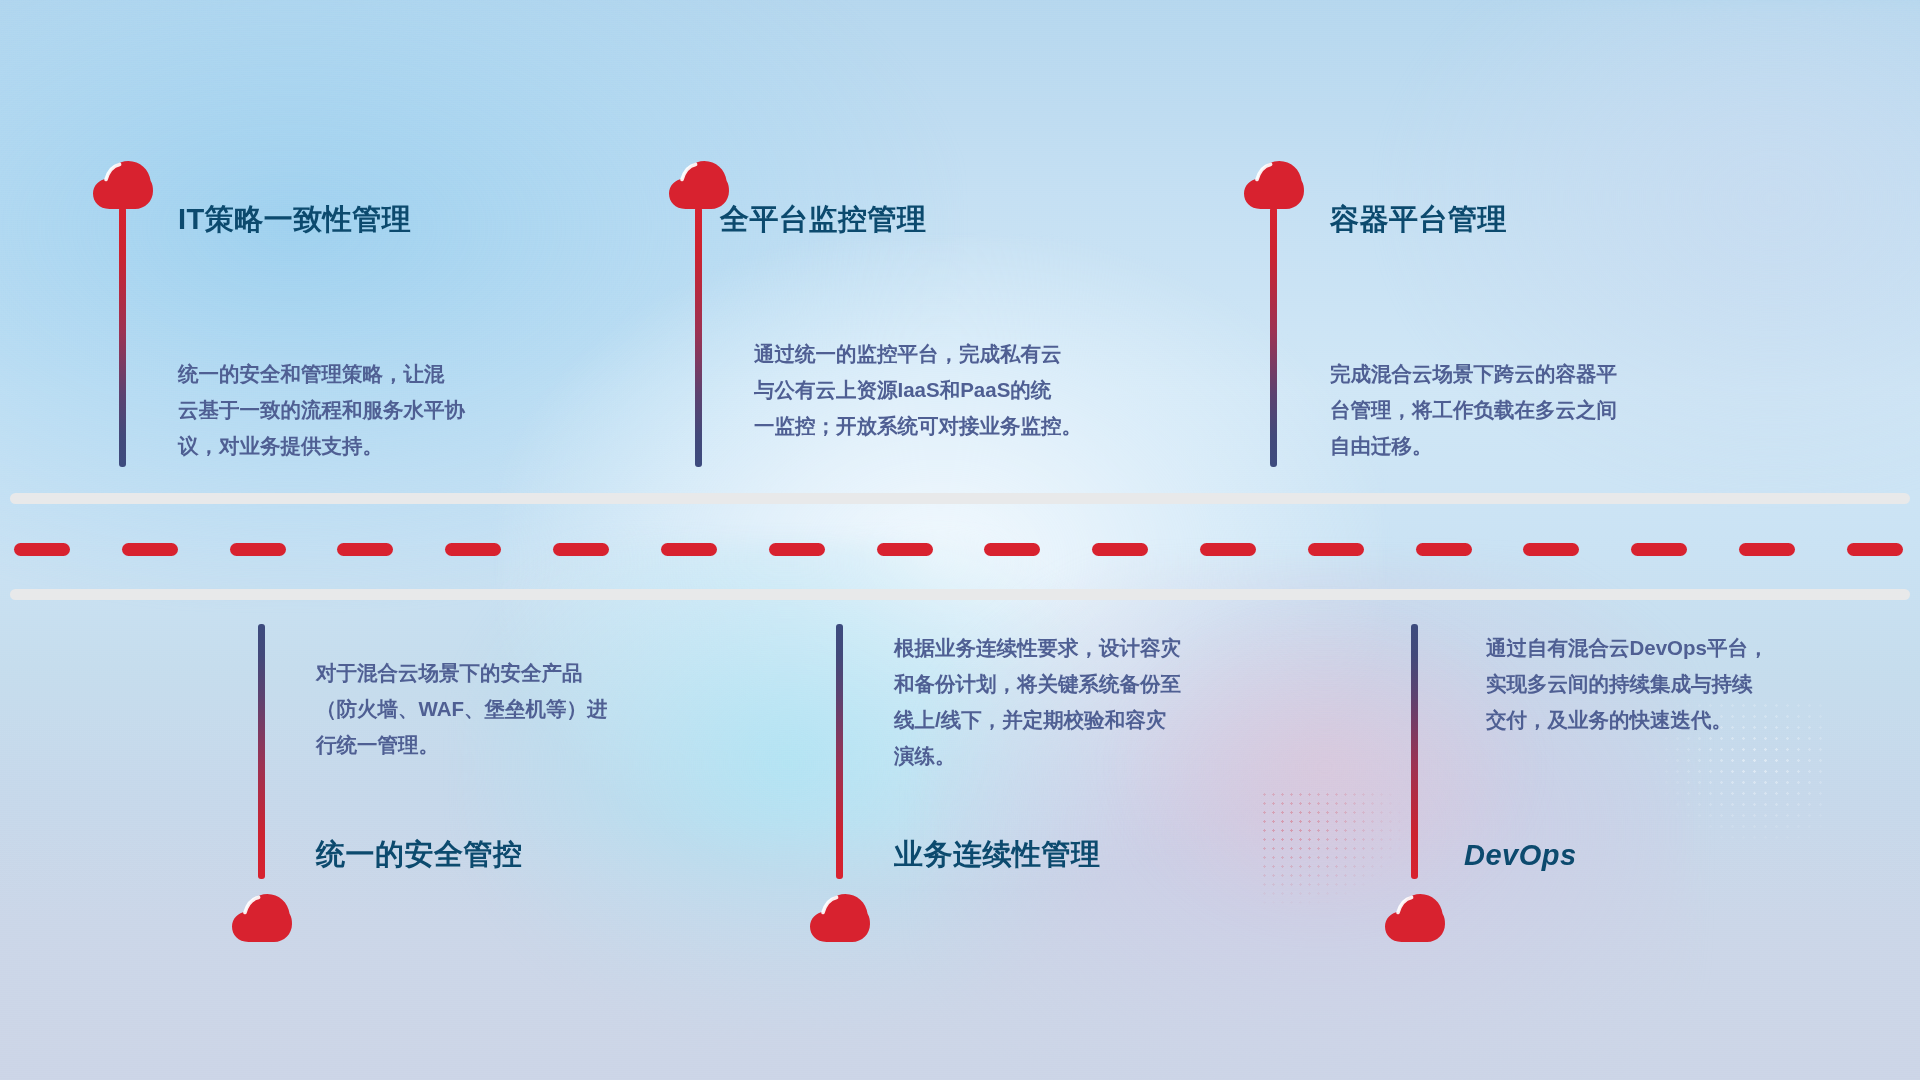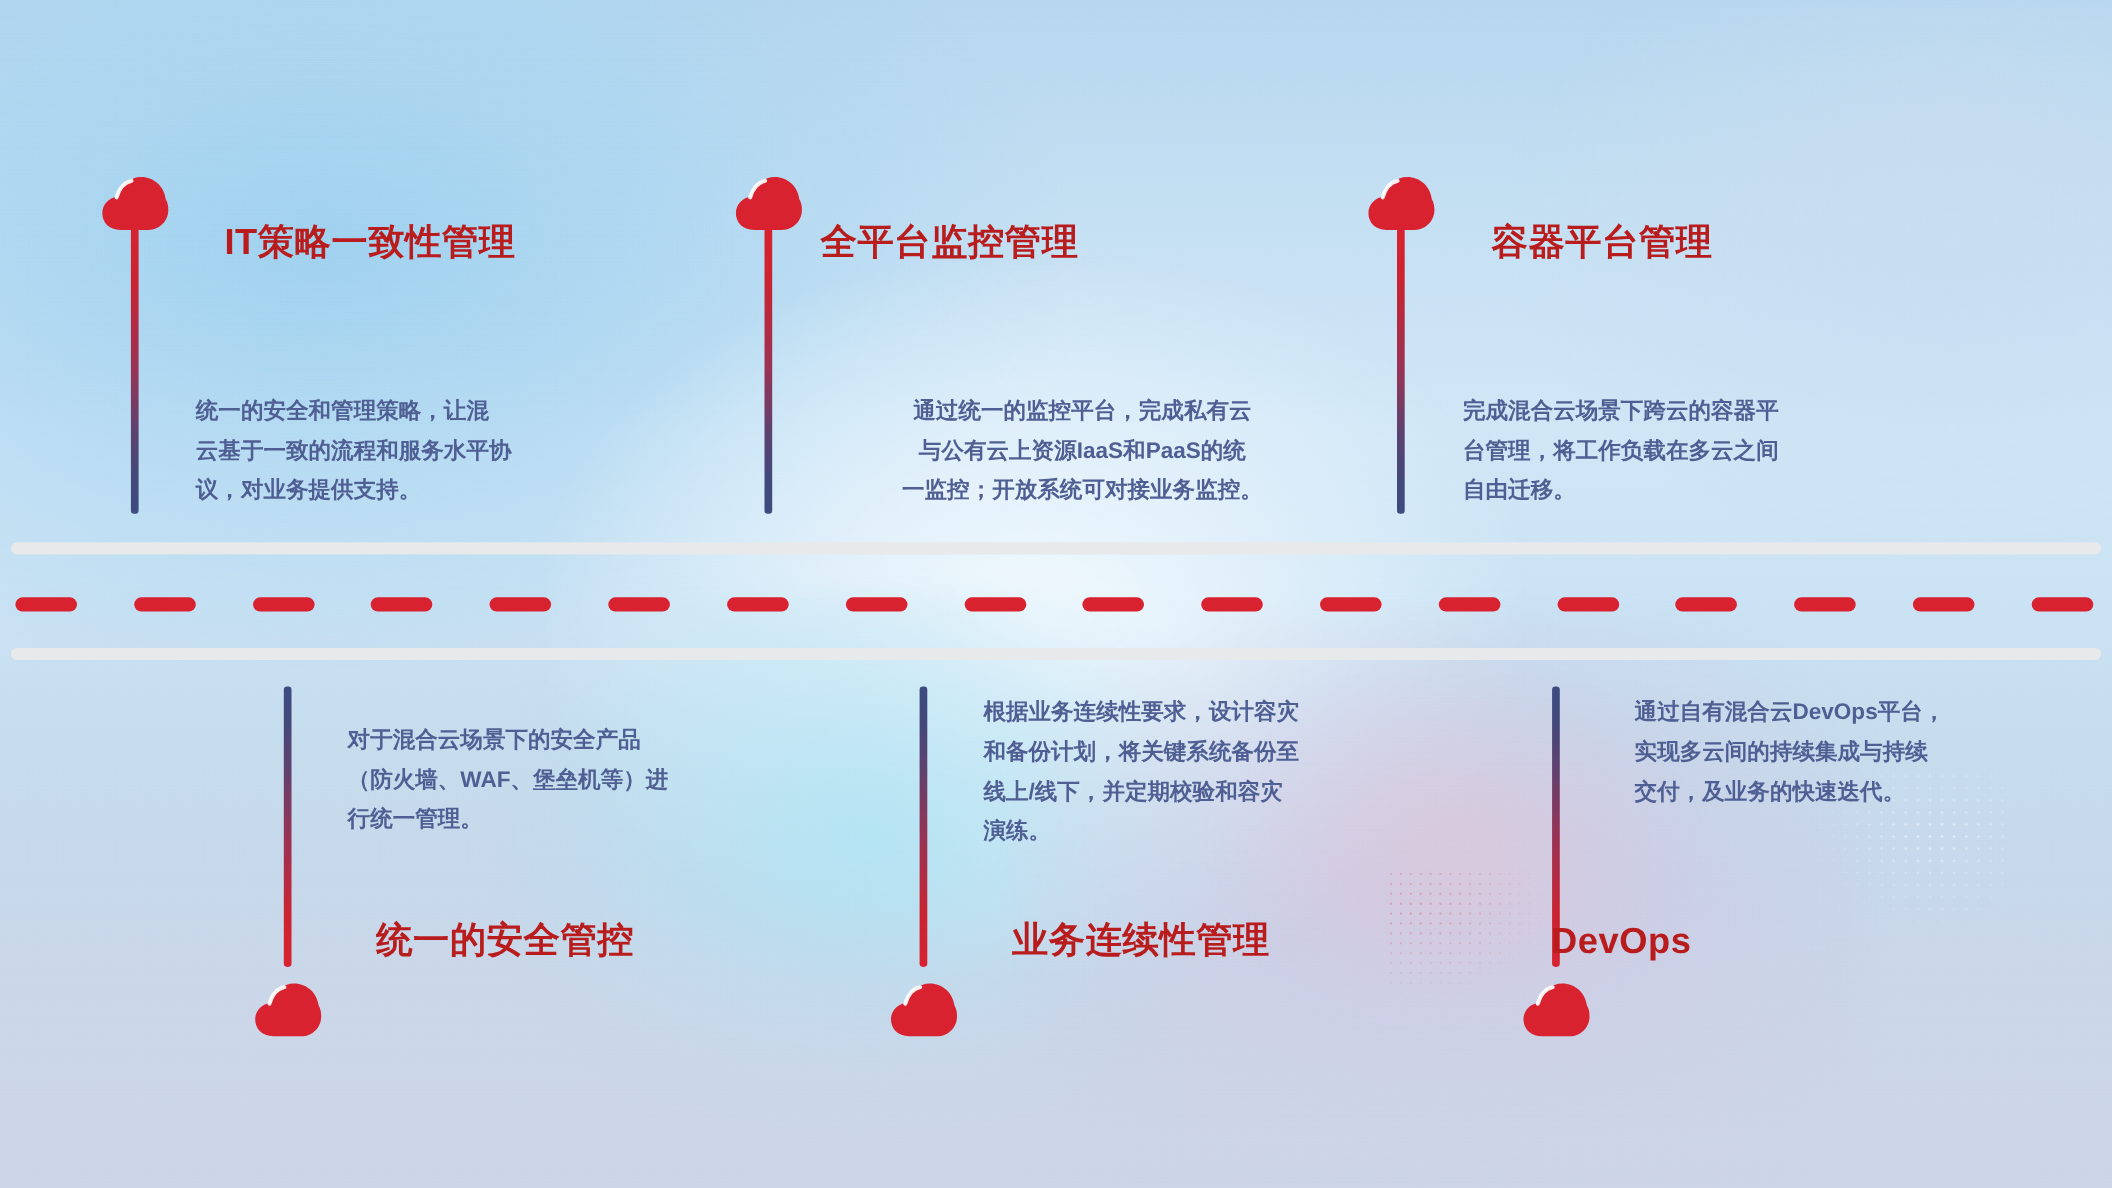--- a/index.html
+++ b/index.html
@@ -91,22 +91,22 @@
   .item{ position:absolute; }
 
   .stem{ position:absolute; width:7px; border-radius:3px; }
   .stem.down{ background:linear-gradient(180deg,#d8222f 0%,#cc2330 18%,#9c3253 48%,#5c4270 72%,#42497a 88%,#3d4b7e 100%); }
   .stem.up  { background:linear-gradient(180deg,#3d4b7e 0%,#42497a 12%,#5c4270 28%,#9c3253 55%,#cc2330 82%,#d8222f 100%); }
 
   .cloud{ position:absolute; width:62px; height:50px; }
 
   .title{
     position:absolute;
-    font-size:33px; font-weight:700; color:#b91c1c;
-    letter-spacing:.5px; white-space:nowrap;margin-left:26px;
+    font-size:29px; font-weight:700; color:#0c4a6e;
+    letter-spacing:.5px; white-space:nowrap;
   }
   .body{
     position:absolute;
     font-size:20.5px; line-height:36px; color:#4f5f93;
     font-weight:700; width:420px; white-space:pre-line;
   }
 </style>
 </head>
 <body>
 
@@ -159,21 +159,21 @@
 议，对业务提供支持。</div>
 </div>
 
 <div class="item">
   <svg class="cloud" style="left:668px; top:160px;" viewBox="0 0 62 50">
     <path d="M17.5 49 C7.0 49 1 42.0 1 33.6 C1 25.8 7.2 19.4 14.9 18.8 C17.6 8.0 26.4 1 36.3 1 C48.0 1 57.2 9.6 58.6 20.8 C60.6 24.0 61 27.3 61 31.0 C61 41.2 53.0 49 43.0 49 Z" fill="#d8222f"></path>
     <path d="M14.0 19.5 C16.5 10.6 22.0 5.6 27.6 4.4" stroke="#ffffff" stroke-width="3.6" stroke-linecap="round" fill="none" opacity=".92"></path>
   </svg>
   <div class="stem down" style="left:695px; top:207px; height:260px;"></div>
   <div class="title" style="left:720px; top:220px; transform:translateY(-50%);">全平台监控管理</div>
-  <div class="body" style="left:754px; top:356px; width:460px;text-align:center;">通过统一的监控平台，完成私有云
+  <div class="body" style="left:754px; top:336px; width:460px;">通过统一的监控平台，完成私有云
 与公有云上资源IaaS和PaaS的统
 一监控；开放系统可对接业务监控。</div>
 </div>
 
 <div class="item">
   <svg class="cloud" style="left:1243px; top:160px;" viewBox="0 0 62 50">
     <path d="M17.5 49 C7.0 49 1 42.0 1 33.6 C1 25.8 7.2 19.4 14.9 18.8 C17.6 8.0 26.4 1 36.3 1 C48.0 1 57.2 9.6 58.6 20.8 C60.6 24.0 61 27.3 61 31.0 C61 41.2 53.0 49 43.0 49 Z" fill="#d8222f"></path>
     <path d="M14.0 19.5 C16.5 10.6 22.0 5.6 27.6 4.4" stroke="#ffffff" stroke-width="3.6" stroke-linecap="round" fill="none" opacity=".92"></path>
   </svg>
   <div class="stem down" style="left:1270px; top:207px; height:260px;"></div>
@@ -206,18 +206,18 @@
     <path d="M17.5 49 C7.0 49 1 42.0 1 33.6 C1 25.8 7.2 19.4 14.9 18.8 C17.6 8.0 26.4 1 36.3 1 C48.0 1 57.2 9.6 58.6 20.8 C60.6 24.0 61 27.3 61 31.0 C61 41.2 53.0 49 43.0 49 Z" fill="#d8222f"></path>
     <path d="M14.0 19.5 C16.5 10.6 22.0 5.6 27.6 4.4" stroke="#ffffff" stroke-width="3.6" stroke-linecap="round" fill="none" opacity=".92"></path>
   </svg>
 </div>
 
 <div class="item">
   <div class="stem up" style="left:1411px; top:624px; height:255px;"></div>
   <div class="body" style="left:1468px; top:630px; width:450px;margin-left:18px;">通过自有混合云DevOps平台，
 实现多云间的持续集成与持续
 交付，及业务的快速迭代。</div>
-  <div class="title" style="left:1384px; top:855px; transform:translateY(-50%);">DevOps</div>
+  <div class="title" style="left:1464px; top:855px; transform:translateY(-50%);font-style:italic;">DevOps</div>
   <svg class="cloud" style="left:1384px; top:893px;" viewBox="0 0 62 50">
     <path d="M17.5 49 C7.0 49 1 42.0 1 33.6 C1 25.8 7.2 19.4 14.9 18.8 C17.6 8.0 26.4 1 36.3 1 C48.0 1 57.2 9.6 58.6 20.8 C60.6 24.0 61 27.3 61 31.0 C61 41.2 53.0 49 43.0 49 Z" fill="#d8222f"></path>
     <path d="M14.0 19.5 C16.5 10.6 22.0 5.6 27.6 4.4" stroke="#ffffff" stroke-width="3.6" stroke-linecap="round" fill="none" opacity=".92"></path>
   </svg>
 </div>
 
 </body></html>

